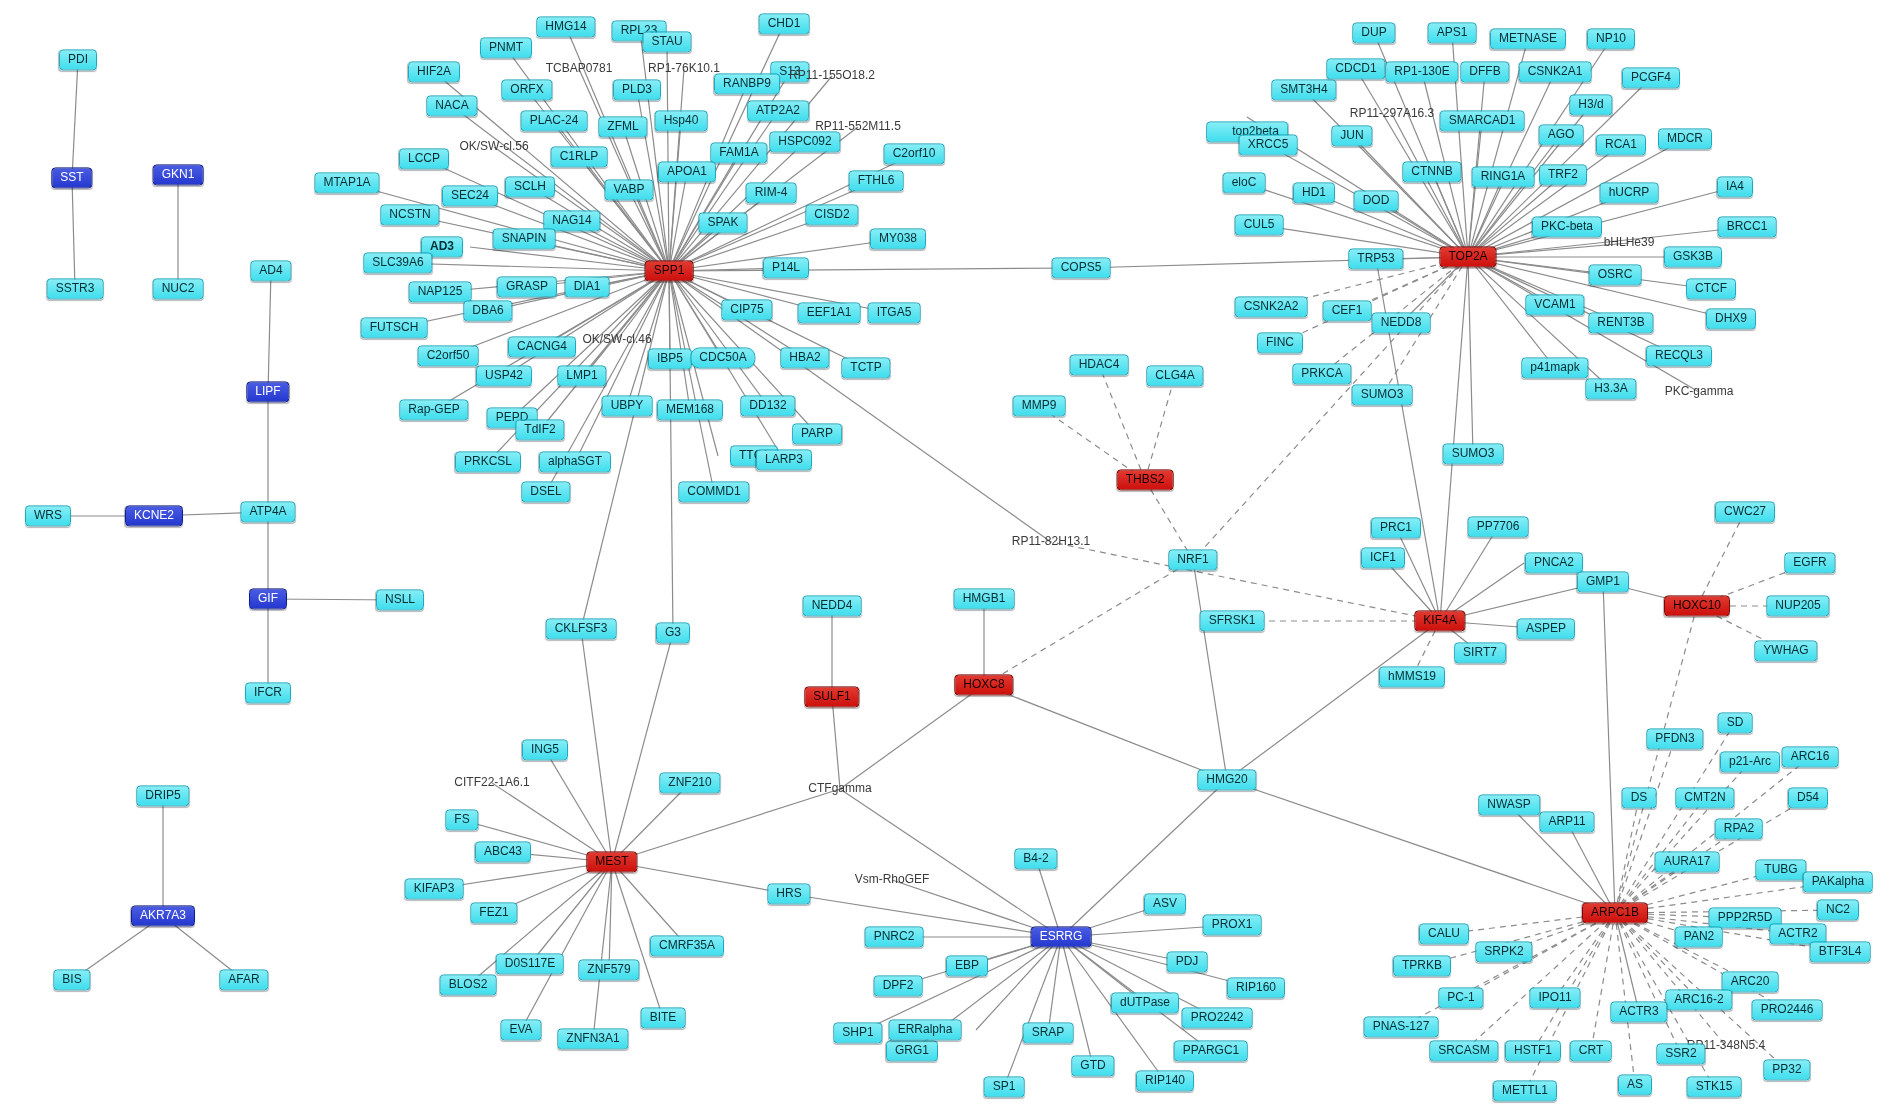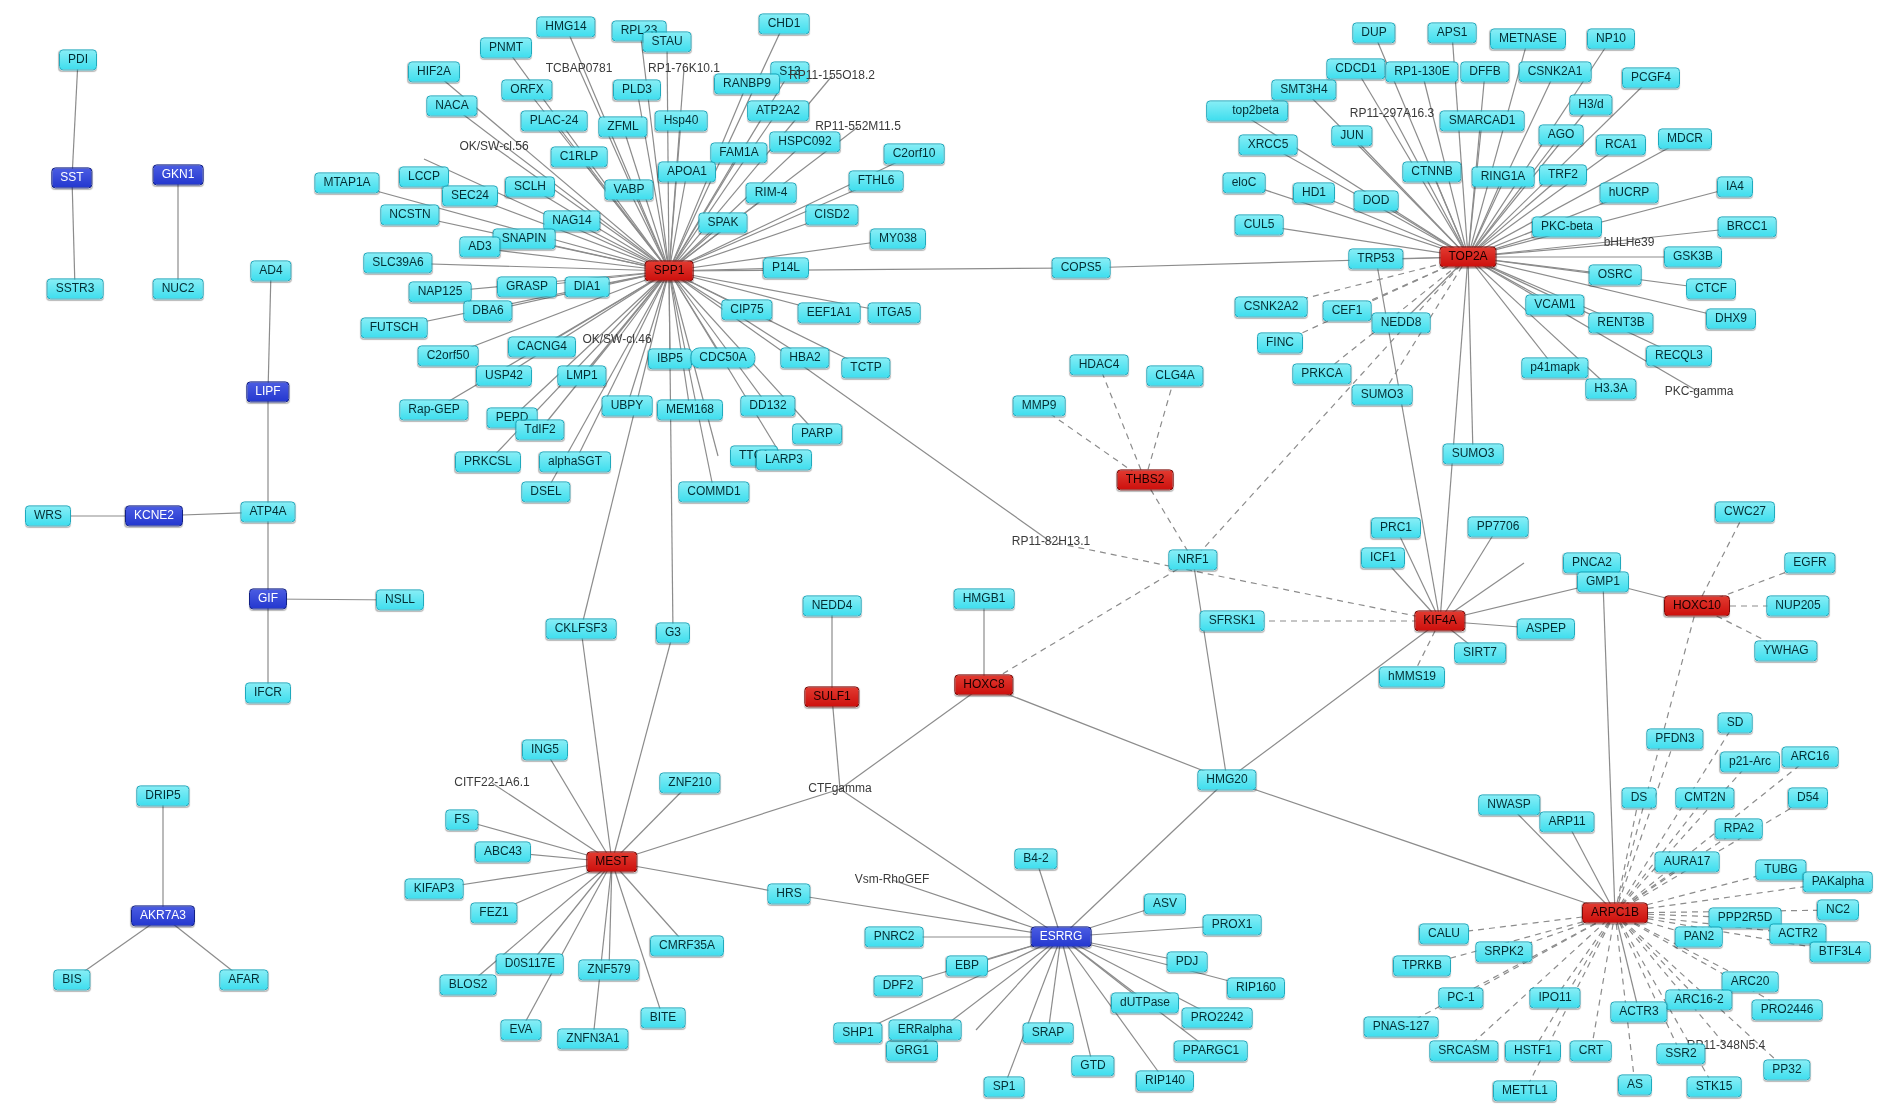--- a/index.html
+++ b/index.html
@@ -310,35 +310,35 @@
       <div class="node c" style="left: 452px; top: 106px;">NACA</div>
       <div class="node c" style="left: 554px; top: 121px;">PLAC-24</div>
       <div class="node c" style="left: 623px; top: 127px;">ZFML</div>
       <div class="node c" style="left: 681px; top: 121px;">Hsp40</div>
       <div class="node t" style="left: 858px; top: 127px;">RP11-552M11.5</div>
       <div class="node t" style="left: 494px; top: 147px;">OK/SW-cl.56</div>
       <div class="node c" style="left: 579px; top: 157px;">C1RLP</div>
       <div class="node c" style="left: 739px; top: 153px;">FAM1A</div>
       <div class="node c" style="left: 805px; top: 142px;">HSPC092</div>
       <div class="node c" style="left: 914px; top: 154px;">C2orf10</div>
-      <div class="node c" style="left: 424px; top: 159px; margin-top: 18px;">LCCP</div>
+      <div class="node c" style="left: 424px; top: 159px;">LCCP</div>
       <div class="node c" style="left: 530px; top: 187px;">SCLH</div>
       <div class="node c" style="left: 629px; top: 190px;">VABP</div>
       <div class="node c" style="left: 687px; top: 172px;">APOA1</div>
       <div class="node c" style="left: 771px; top: 193px;">RIM-4</div>
       <div class="node c" style="left: 876px; top: 181px;">FTHL6</div>
       <div class="node c" style="left: 347px; top: 183px;">MTAP1A</div>
       <div class="node c" style="left: 470px; top: 196px;">SEC24</div>
       <div class="node c" style="left: 572px; top: 221px;">NAG14</div>
       <div class="node c" style="left: 723px; top: 223px;">SPAK</div>
       <div class="node c" style="left: 832px; top: 215px;">CISD2</div>
       <div class="node c" style="left: 410px; top: 215px;">NCSTN</div>
       <div class="node c" style="left: 524px; top: 239px;">SNAPIN</div>
       <div class="node c" style="left: 898px; top: 239px;">MY038</div>
-      <div class="node c" style="left: 480px; top: 247px;">AD3</div>
+      <div class="node c" style="left: 442px; top: 247px; font-weight: bold;">AD3</div>
       <div class="node c" style="left: 398px; top: 263px;">SLC39A6</div>
       <div class="node c" style="left: 786px; top: 268px;">P14L</div>
       <div class="node c" style="left: 527px; top: 287px;">GRASP</div>
       <div class="node c" style="left: 587px; top: 287px;">DIA1</div>
       <div class="node c" style="left: 440px; top: 292px;">NAP125</div>
       <div class="node c" style="left: 488px; top: 311px;">DBA6</div>
       <div class="node c" style="left: 747px; top: 310px;">CIP75</div>
       <div class="node c" style="left: 829px; top: 313px;">EEF1A1</div>
       <div class="node c" style="left: 894px; top: 313px;">ITGA5</div>
       <div class="node c" style="left: 394px; top: 328px;">FUTSCH</div>
@@ -374,21 +374,21 @@
       <div class="node c" style="left: 1611px; top: 39px;">NP10</div>
       <div class="node c" style="left: 1356px; top: 69px;">CDCD1</div>
       <div class="node c" style="left: 1422px; top: 72px;">RP1-130E</div>
       <div class="node c" style="left: 1485px; top: 72px;">DFFB</div>
       <div class="node c" style="left: 1555px; top: 72px;">CSNK2A1</div>
       <div class="node c" style="left: 1651px; top: 78px;">PCGF4</div>
       <div class="node c" style="left: 1304px; top: 90px;">SMT3H4</div>
       <div class="node t" style="left: 1392px; top: 114px;">RP11-297A16.3</div>
       <div class="node c" style="left: 1482px; top: 121px;">SMARCAD1</div>
       <div class="node c" style="left: 1591px; top: 105px;">H3/d</div>
-      <div class="node c" style="left: 1247px; top: 111px; padding-left: 25px;">top2beta</div>
+      <div class="node c" style="left: 1247px; top: 132px; padding-left: 25px;">top2beta</div>
       <div class="node c" style="left: 1352px; top: 136px;">JUN</div>
       <div class="node c" style="left: 1561px; top: 135px;">AGO</div>
       <div class="node c" style="left: 1621px; top: 145px;">RCA1</div>
       <div class="node c" style="left: 1685px; top: 139px;">MDCR</div>
       <div class="node c" style="left: 1268px; top: 145px;">XRCC5</div>
       <div class="node c" style="left: 1432px; top: 172px;">CTNNB</div>
       <div class="node c" style="left: 1503px; top: 177px;">RING1A</div>
       <div class="node c" style="left: 1563px; top: 175px;">TRF2</div>
       <div class="node c" style="left: 1629px; top: 193px;">hUCRP</div>
       <div class="node c" style="left: 1735px; top: 187px;">IA4</div>
@@ -420,21 +420,21 @@
       <div class="node r" style="left: 1145px; top: 480px;">THBS2</div>
       <div class="node c" style="left: 1039px; top: 406px;">MMP9</div>
       <div class="node c" style="left: 1099px; top: 365px;">HDAC4</div>
       <div class="node c" style="left: 1175px; top: 376px;">CLG4A</div>
       <div class="node c" style="left: 1193px; top: 560px;">NRF1</div>
       <div class="node t" style="left: 1051px; top: 542px;">RP11-82H13.1</div>
       <div class="node r" style="left: 1440px; top: 621px;">KIF4A</div>
       <div class="node c" style="left: 1396px; top: 528px;">PRC1</div>
       <div class="node c" style="left: 1383px; top: 558px;">ICF1</div>
       <div class="node c" style="left: 1498px; top: 527px;">PP7706</div>
-      <div class="node c" style="left: 1592px; top: 563px;">PNCA2</div>
+      <div class="node c" style="left: 1554px; top: 563px;">PNCA2</div>
       <div class="node c" style="left: 1603px; top: 582px;">GMP1</div>
       <div class="node c" style="left: 1546px; top: 629px;">ASPEP</div>
       <div class="node c" style="left: 1480px; top: 653px;">SIRT7</div>
       <div class="node c" style="left: 1412px; top: 677px;">hMMS19</div>
       <div class="node c" style="left: 1232px; top: 621px;">SFRSK1</div>
       <div class="node r" style="left: 1697px; top: 606px;">HOXC10</div>
       <div class="node c" style="left: 1745px; top: 512px;">CWC27</div>
       <div class="node c" style="left: 1810px; top: 563px;">EGFR</div>
       <div class="node c" style="left: 1798px; top: 606px;">NUP205</div>
       <div class="node c" style="left: 1786px; top: 651px;">YWHAG</div>

